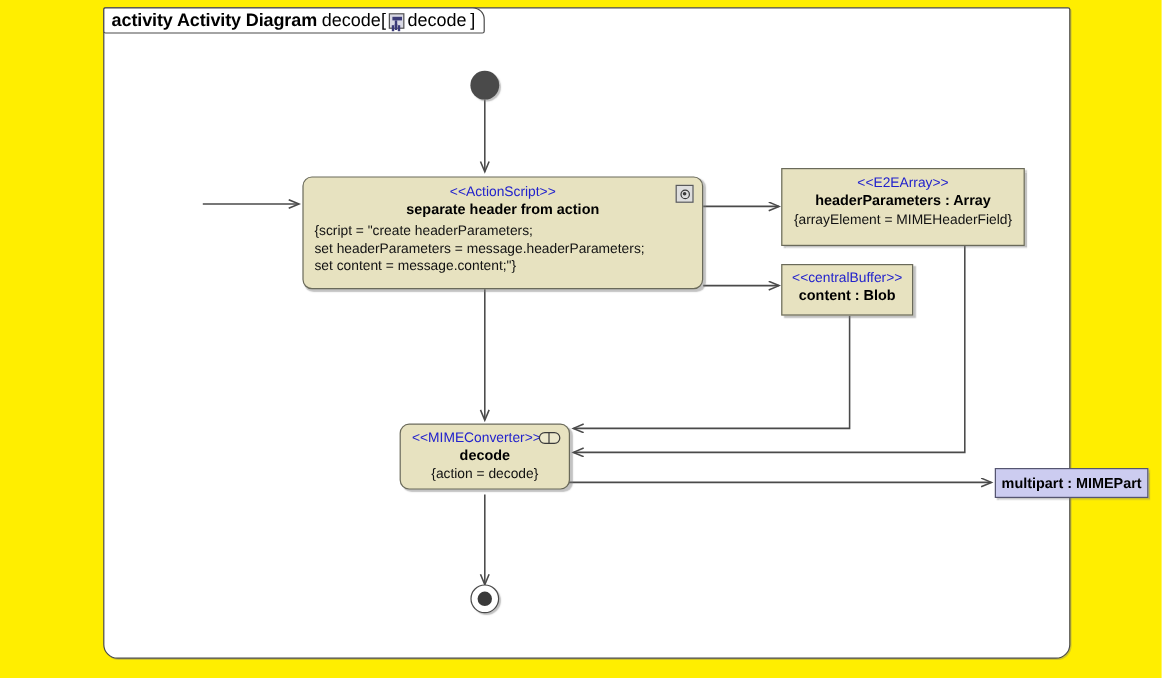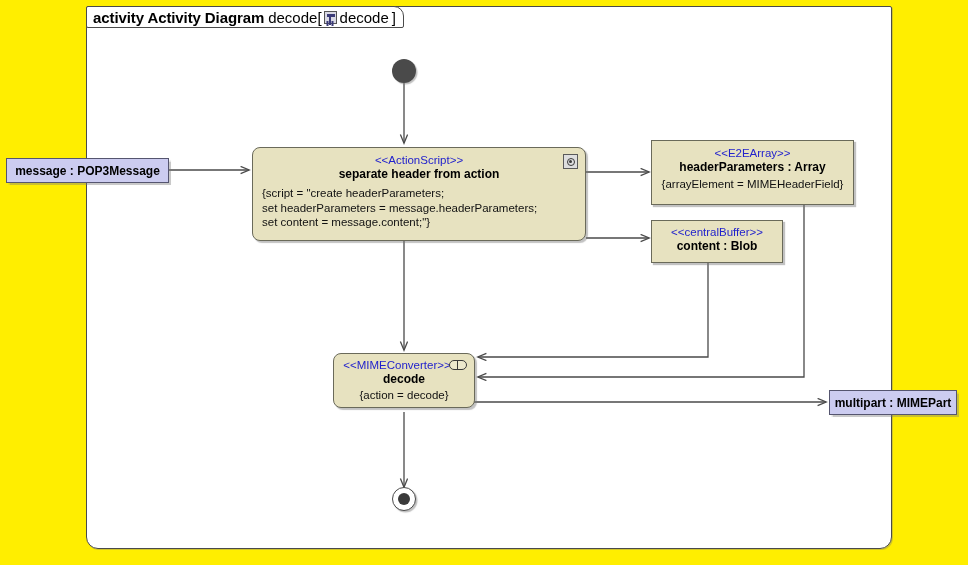--- a/index.html
+++ b/index.html
@@ -168,42 +168,39 @@
       <path d="M804,205 L804,377 L478,377" marker-end="url(#ah)"></path>
 
       <path d="M460,402 L826,402" marker-end="url(#ah)"></path>
 
       <path d="M404,412 L404,487" marker-end="url(#ah)"></path>
     </g>
   </svg>
 
   <div class="initial" style="left:392px;top:59px;"></div>
 
-  <div class="pin" style="left:6px;top:158px;width:163px;height:25px;">
-    <span>message : POP3Message</span>
-  </div>
 
   <div class="node round" style="left:252px;top:147px;width:334px;height:94px;padding:5px 9px 0 9px;">
     <div class="stereo">&lt;&lt;ActionScript&gt;&gt;</div>
     <div class="nodename">separate header from action</div>
     <div class="props" style="margin-top:4px;">
       <div>{script = "create headerParameters;</div>
       <div>set headerParameters = message.headerParameters;</div>
       <div>set content = message.content;"}</div>
     </div>
     <div class="ic-script" style="right:7px;top:6px;"></div>
   </div>
 
   <div class="node" style="left:651px;top:140px;width:203px;height:65px;padding:5px 6px 0 6px;">
     <div class="stereo">&lt;&lt;E2EArray&gt;&gt;</div>
     <div class="nodename">headerParameters : Array</div>
     <div class="props-c" style="margin-top:2px;">{arrayElement = MIMEHeaderField}</div>
   </div>
 
-  <div class="node" style="left:651px;top:220px;width:132px;height:43px;padding:4px 6px 0 6px;">
+  <div class="node" style="left:651px;top:220px;width:110px;height:43px;padding:4px 6px 0 6px;">
     <div class="stereo">&lt;&lt;centralBuffer&gt;&gt;</div>
     <div class="nodename">content : Blob</div>
   </div>
 
   <div class="node round" style="left:333px;top:353px;width:142px;height:55px;padding:4px 6px 0 6px;">
     <div class="stereo" style="padding-right:14px;">&lt;&lt;MIMEConverter&gt;&gt;</div>
     <div class="nodename">decode</div>
     <div class="props-c" style="margin-top:1px;">{action = decode}</div>
     <div class="ic-pill" style="right:7px;top:6px;"></div>
   </div>

